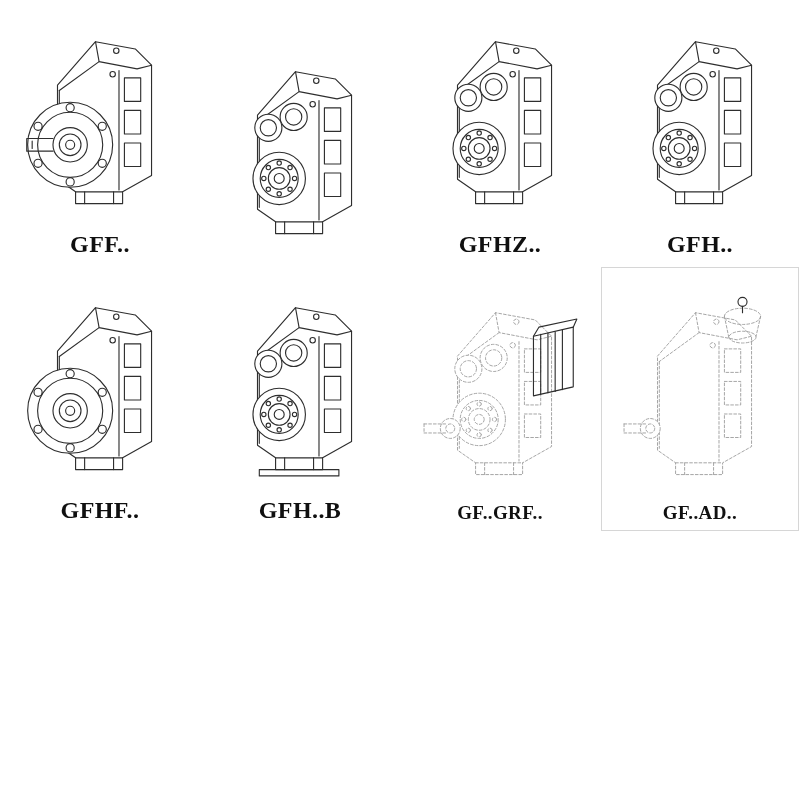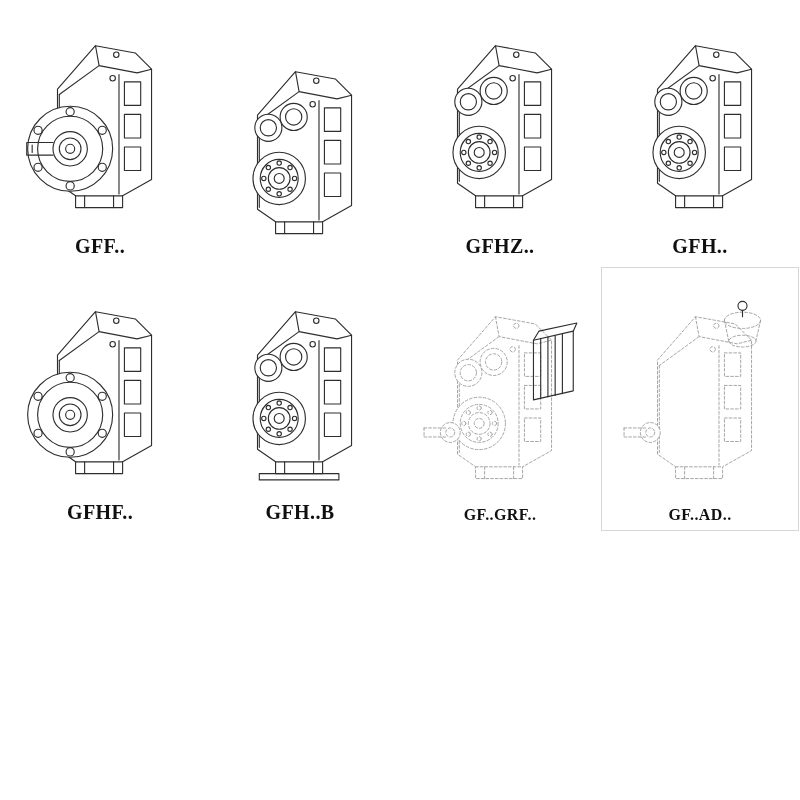--- a/index.html
+++ b/index.html
@@ -2,23 +2,23 @@
 <html><head>
 <meta charset="utf-8">
 <style>
   html,body{margin:0;padding:0;background:#fff;}
   body{width:800px;height:800px;overflow:hidden;font-family:"Liberation Serif",serif;}
   .grid{display:grid;grid-template-columns:repeat(4,200px);grid-auto-rows:266px;width:800px;}
   .cell{display:flex;flex-direction:column;align-items:center;justify-content:flex-end;
         box-sizing:border-box;padding:2px 2px 8px 2px;margin:0;}
   .cell.boxed{outline:1px solid #d6d6d6;outline-offset:-2px;}
   .drawing{width:184px;height:208px;display:block;}
-  .label{font-weight:bold;font-size:20px;letter-spacing:.4px;color:#101010;
+  .label{font-weight:bold;font-size:24px;letter-spacing:.4px;color:#101010;
          margin-top:3px;white-space:nowrap;}
-  .label.large{font-size:16px;}
+  .label.large{font-size:19px;}
   use{fill:none;stroke-linejoin:round;stroke-linecap:round;}
   use.solid{stroke:#2e2e2e;stroke-width:1.25;}
   use.dashed{stroke:#9c9c9c;stroke-width:1;stroke-dasharray:3 2.2;}
   .defs-holder{position:absolute;width:0;height:0;overflow:hidden;}
 </style>
 </head>
 <body>
 
 <svg class="defs-holder" aria-hidden="true">
   <defs>

